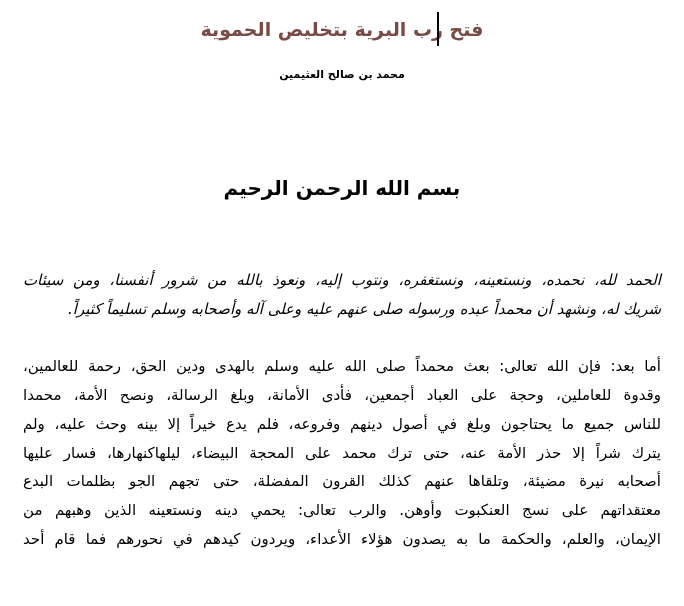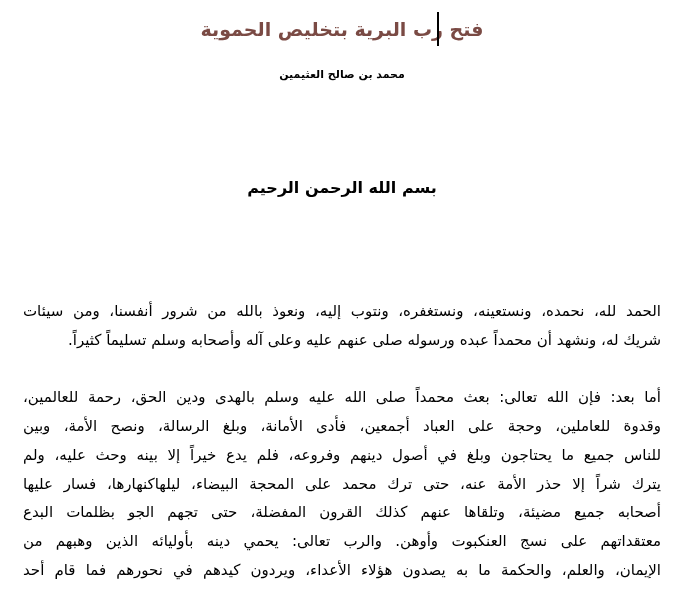--- a/index.html
+++ b/index.html
@@ -38,28 +38,28 @@
   .doc-author {
     margin: 17px 0 0 0;
     text-align: center;
     font-size: 11px;
     font-weight: bold;
     line-height: 28px;
   }
   .basmala {
     margin: 85px 0 0 0;
     text-align: center;
-    font-size: 16px;
+    font-size: 20px;
     font-weight: bold;
     line-height: 28px;
   }
   .para {
     font-size: 15px;
   }
-  .para-1 { margin-top: 95px; }
+  .para-1 { margin-top: 64px; font-style: italic; }
   .para-2 { margin-top: 29px; }
   .line {
     line-height: 28.7px;
     text-align: justify;
     text-align-last: justify;
     white-space: nowrap;
   }
   .line.endline {
     text-align-last: right;
   }
@@ -79,21 +79,21 @@
 
   <h3 class="basmala">بسم الله الرحمن الرحيم</h3>
 
   <div class="para para-1">
     <div class="line">الحمد لله، نحمده، ونستعينه، ونستغفره، ونتوب إليه، ونعوذ بالله من شرور أنفسنا، ومن سيئات</div>
     <div class="line endline">شريك له، ونشهد أن محمداً عبده ورسوله صلى عنهم عليه وعلى آله وأصحابه وسلم تسليماً كثيراً.</div>
   </div>
 
   <div class="para para-2">
     <div class="line"><span class="bold-lead">أما بعد:</span> <span>فإن الله تعالى: بعث محمداً صلى الله عليه وسلم بالهدى ودين الحق، رحمة للعالمين،</span></div>
-    <div class="line">وقدوة للعاملين، وحجة على العباد أجمعين، فأدى الأمانة، وبلغ الرسالة، ونصح الأمة، وبين</div>
+    <div class="line">وقدوة للعاملين، وحجة على العباد أجمعين، فأدى الأمانة، وبلغ الرسالة، ونصح الأمة، محمدا</div>
     <div class="line">للناس جميع ما يحتاجون وبلغ في أصول دينهم وفروعه، فلم يدع خيراً إلا بينه وحث عليه، ولم</div>
     <div class="line">يترك شراً إلا حذر الأمة عنه، حتى ترك محمد على المحجة البيضاء، ليلهاكنهارها، فسار عليها</div>
-    <div class="line">أصحابه جميع مضيئة، وتلقاها عنهم كذلك القرون المفضلة، حتى تجهم الجو بظلمات البدع</div>
-    <div class="line">معتقداتهم على نسج العنكبوت وأوهن. والرب تعالى: يحمي دينه بأوليائه الذين وهبهم من</div>
+    <div class="line">أصحابه نيرة مضيئة، وتلقاها عنهم كذلك القرون المفضلة، حتى تجهم الجو بظلمات البدع</div>
+    <div class="line">معتقداتهم على نسج العنكبوت وأوهن. والرب تعالى: يحمي دينه ونستعينه الذين وهبهم من</div>
     <div class="line">الإيمان، والعلم، والحكمة ما به يصدون هؤلاء الأعداء، ويردون كيدهم في نحورهم فما قام أحد</div>
   </div>
 
 </div>
 
 </body></html>

